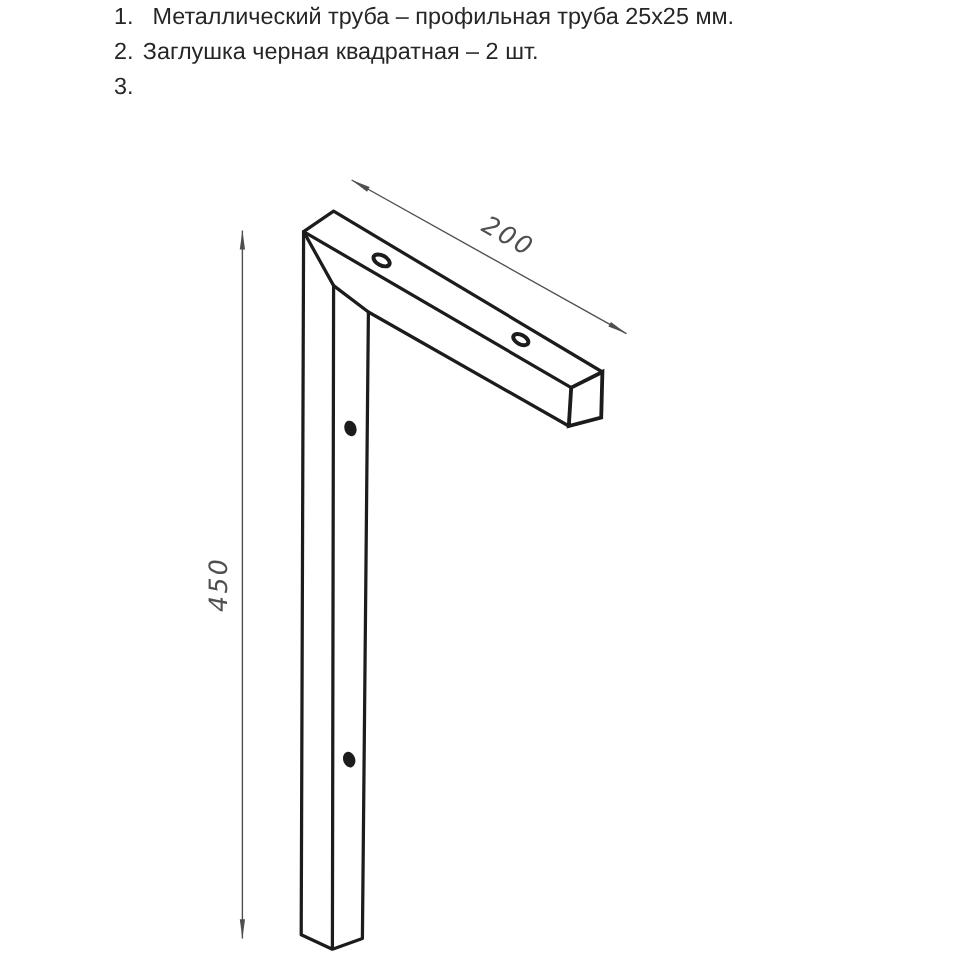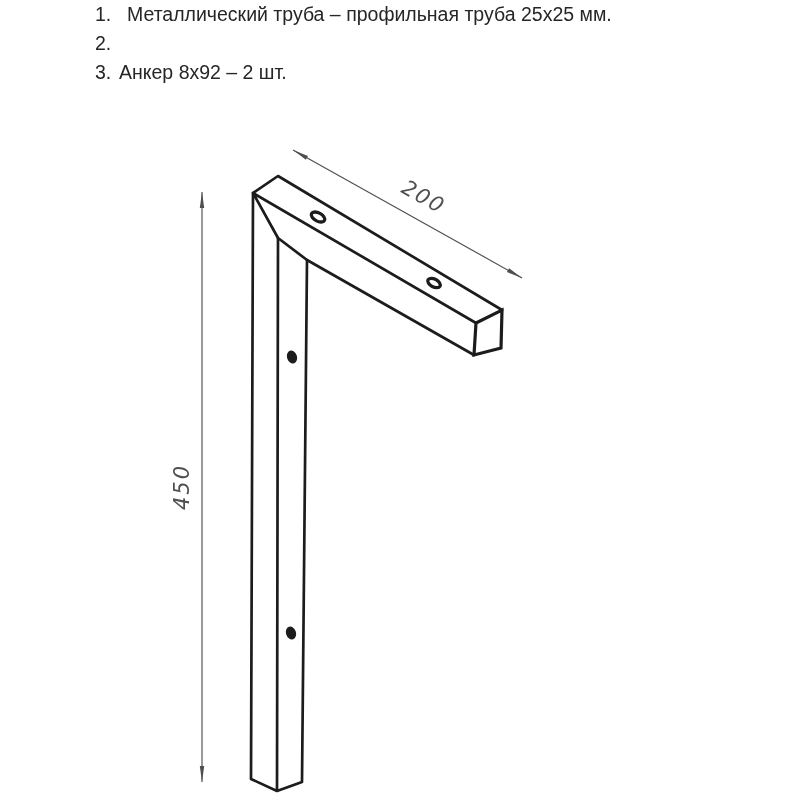--- a/index.html
+++ b/index.html
@@ -46,24 +46,24 @@
 
 <div class="canvas">
 
   <div class="parts-list">
     <div class="item first">
       <span class="num">1.</span>
       <span class="txt">Металлический труба – профильная труба 25х25 мм.</span>
     </div>
     <div class="item">
       <span class="num">2.</span>
+      <span class="txt">Заглушка черная квадратная – 2 шт.</span>
     </div>
     <div class="item">
       <span class="num">3.</span>
-      <span class="txt">Анкер 8х92 – 2 шт.</span>
     </div>
   </div>
 
   <svg class="drawing" viewBox="0 0 800 800" xmlns="http://www.w3.org/2000/svg">
     <defs>
       <marker id="dim-arrow" markerUnits="userSpaceOnUse" markerWidth="20" markerHeight="10" refX="19" refY="5" orient="auto-start-reverse">
         <path d="M19,5 L3,2.8 L3,7.2 Z" fill="#4f4f4f"></path>
       </marker>
     </defs>
 

